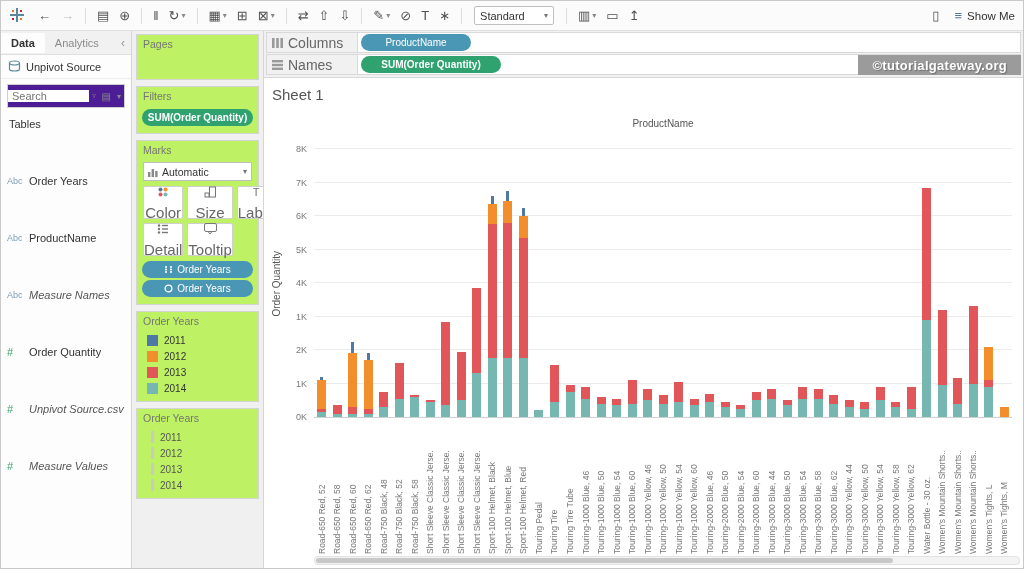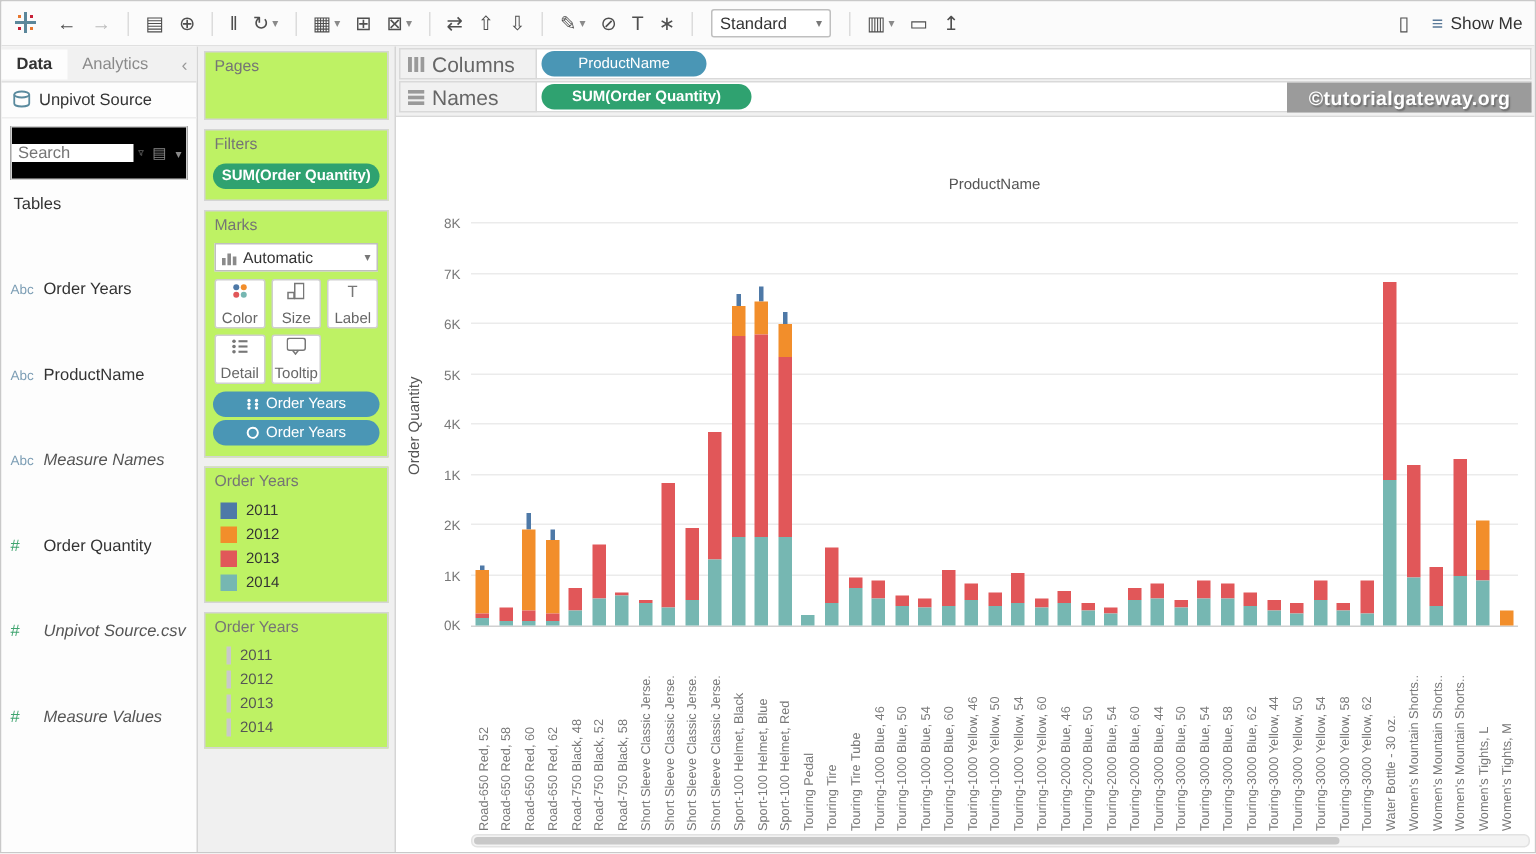--- a/index.html
+++ b/index.html
@@ -23,21 +23,21 @@
   .main { flex:1; display:flex; min-height:0; }
 
   
   .left-panel { width:131px; background:#fdfdfd; border-right:1px solid #d5d5d5; display:flex; flex-direction:column; }
   .pane-tabs { display:flex; align-items:center; height:24px; background:#f1f1f1; border-bottom:1px solid #e0e0e0; }
   .pane-tab { padding:4px 10px; font-size:11px; color:#8a8a8a; cursor:pointer; }
   .pane-tab.active { background:#fdfdfd; color:#333; font-weight:bold; }
   .collapse-arrow { margin-left:auto; color:#999; font-size:12px; padding:0 6px; cursor:pointer; }
   .datasource-row { display:flex; align-items:center; gap:5px; padding:5px 7px; border-bottom:1px solid #eee; }
   .datasource-row span.ds-name { font-size:11px; color:#333; }
-  .search-row { display:flex; align-items:center; margin:5px 6px; border:1px solid #cfcfcf; height:36px; background:#000000; }
+  .search-row { display:flex; align-items:center; margin:5px 6px; border:1px solid #cfcfcf; height:24px; background:#4c1d95; }
   .search-row input { border:none; outline:none; flex:1; min-width:0; font-size:11px; color:#444; padding:0 4px; font-family:"Liberation Sans",sans-serif; }
   .search-row .s-icon { color:#8a8a8a; font-size:10px; padding:0 3px; cursor:pointer; }
   .tables-header { font-size:11px; color:#333; padding:5px 8px 2px; }
   .fields {}
   .field-row { display:flex; align-items:center; height:17px; padding:0 6px; cursor:pointer;margin-top:40px; }
   .f-icon { width:22px; font-size:9px; flex-shrink:0; }
   .f-icon.abc { color:#7d9eb5; }
   .f-icon.num { color:#3fa46f; font-size:11px; }
   .f-name { font-size:11px; color:#333; white-space:nowrap; overflow:hidden; }
   .f-name.italic { font-style:italic; color:#555; }
@@ -48,21 +48,21 @@
   .card-title { font-size:10.5px; color:#757575; padding:3px 6px; }
   .card-body { padding:2px 4px 5px; }
   .pill { height:17px; border-radius:9px; color:#fff; font-size:10px; display:flex; align-items:center; justify-content:center; padding:0 6px; cursor:pointer; white-space:nowrap; overflow:hidden; margin:2px 1px; }
   .pill.dim { background:#4a96b5; }
   .pill.meas { background:#2fa270;font-weight:bold; }
   .pill .pill-icon { margin-right:4px; display:inline-flex; }
   .marks-dropdown { display:flex; align-items:center; height:19px; border:1px solid #bfbfbf; background:#fff; margin:1px 2px 5px; padding:0 4px; font-size:10.5px; color:#333; cursor:pointer; }
   .marks-dropdown .dd-caret { margin-left:auto; font-size:8px; color:#777; }
   .marks-grid { display:grid; grid-template-columns:repeat(3,1fr); gap:4px; margin:0 2px 5px; }
   .mark-btn { background:#fff; border:1px solid #cfcfcf; border-radius:2px; height:33px; display:flex; flex-direction:column; align-items:center; justify-content:center; gap:2px; cursor:pointer; }
-  .mark-btn .mb-label { font-size:10px; color:#666; }
+  .mark-btn .mb-label { font-size:15px; color:#666; }
   .legend-row { display:flex; align-items:center; gap:6px; padding:1px 6px; height:16px; cursor:pointer; }
   .legend-swatch { width:11px; height:11px; flex-shrink:0; }
   .legend-label { font-size:10px; color:#333; }
   .gray-swatch { width:3px; height:12px; background:#c9c9c9; margin-left:4px; flex-shrink:0; }
   .gray-label { font-size:10px; color:#555; }
 
   
   .right-region { flex:1; background:#f1f1f1; position:relative; display:flex; flex-direction:column; min-width:0; }
   .shelf-row { display:flex; height:21px; margin:1px 2px 0 2px; }
   .shelf-label { width:92px; background:#f1f1f1; border:1px solid #d9d9d9; display:flex; align-items:center; gap:5px; padding:0 5px; flex-shrink:0; }
@@ -371,20 +371,21 @@
         </div>
         <div class="shelf-drop">
           <div class="pill meas">
               <span>SUM(Order Quantity)</span>
             </div>
         </div>
       </div>
       <div class="watermark">©tutorialgateway.org</div>
 
       <div class="sheet">
+        <div class="sheet-title">Sheet 1</div>
         <div class="chart-area">
           <div class="col-header">ProductName</div>
           <div class="chart-row">
             <div class="y-axis-label">
                 <span>Order Quantity</span>
               </div>
             <div class="y-ticks" id="y-ticks">
                 <span class="y-tick" style="bottom: -4px;">0K</span>
                 <span class="y-tick" style="bottom: 29.5px;">1K</span>
                 <span class="y-tick" style="bottom: 63px;">2K</span>

